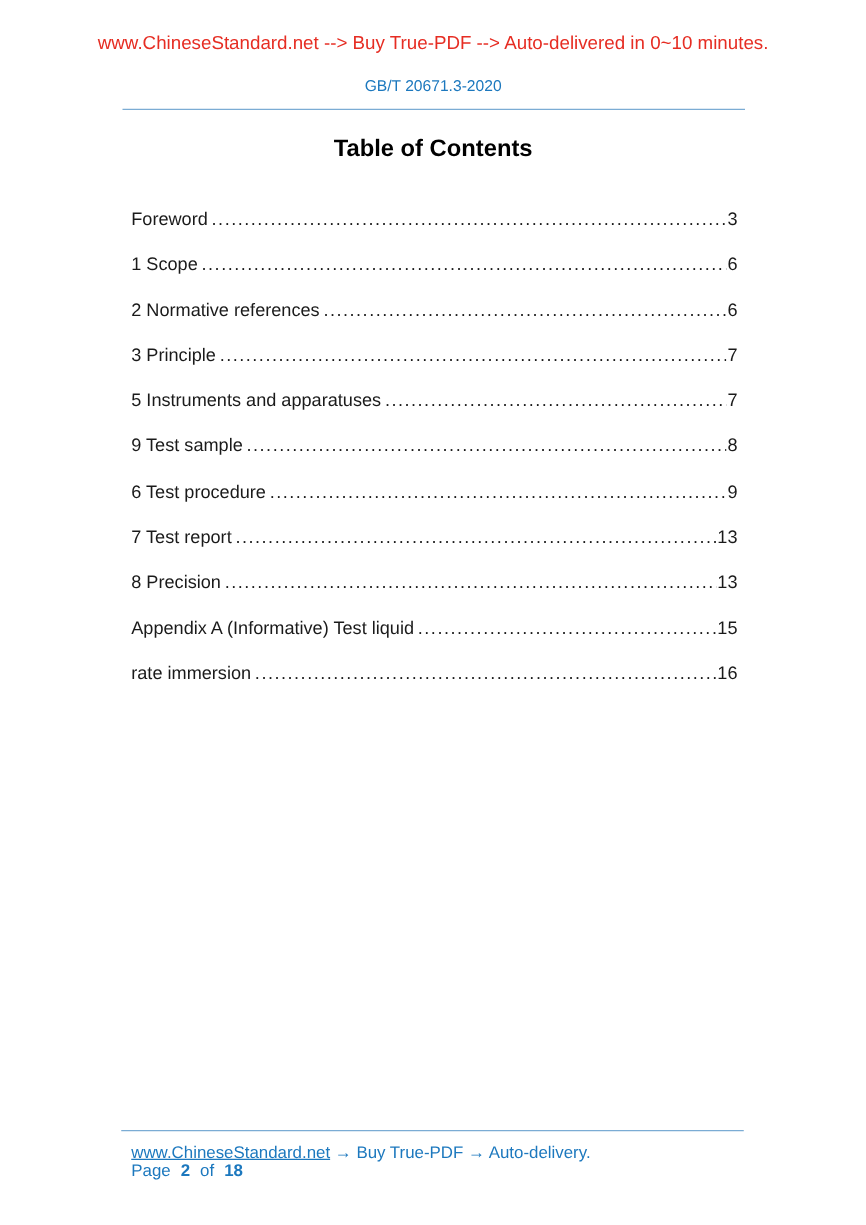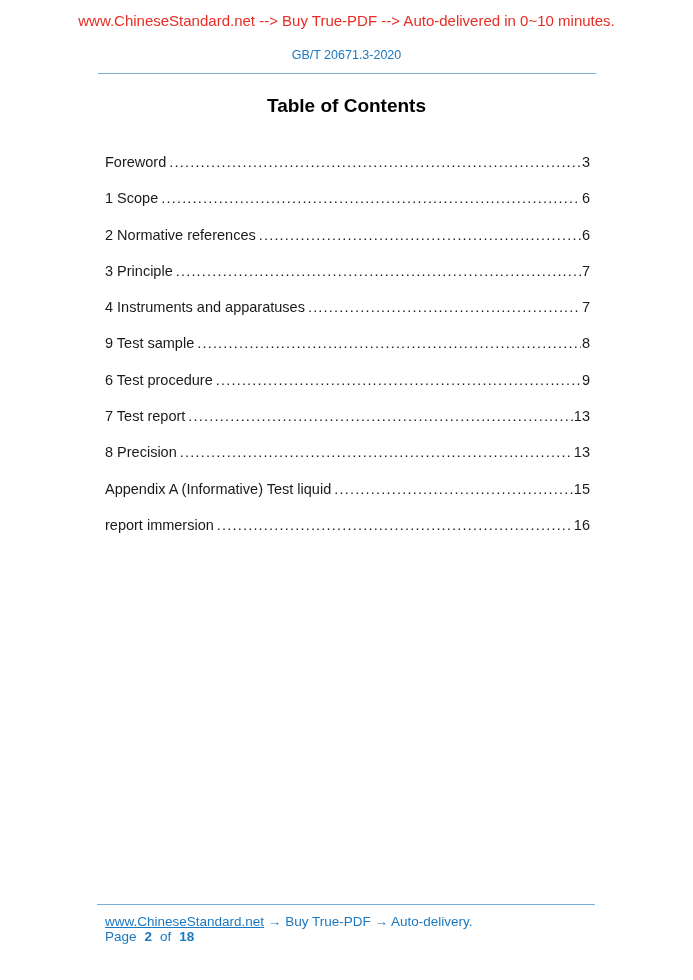--- a/index.html
+++ b/index.html
@@ -11,21 +11,21 @@
   html,body{margin:0;padding:0;background:#ffffff;}
   .page{
     position:relative;
     width:693px;height:980px;
     margin:0 auto;
     background:#ffffff;
     font-family:"Liberation Sans","DejaVu Sans",sans-serif;
     color:var(--ink);
     overflow:hidden;
   }
-  .header{padding-top:11px;text-align:center;}
+  .header{padding-top:25px;text-align:center;}
   .promo{
     color:var(--red);
     font-size:15px;
     line-height:19px;
     white-space:nowrap;
   }
   .doc-number{
     color:var(--blue);
     font-size:12.5px;
     line-height:16px;
@@ -125,21 +125,21 @@
       <span class="toc-label">2 Normative references</span>
       <span class="leader"></span>
       <span class="toc-page">6</span>
     </div>
       <div class="toc-row">
       <span class="toc-label">3 Principle</span>
       <span class="leader"></span>
       <span class="toc-page">7</span>
     </div>
       <div class="toc-row">
-      <span class="toc-label">4 Instruments and apparatuses</span>
+      <span class="toc-label">5 Instruments and apparatuses</span>
       <span class="leader"></span>
       <span class="toc-page">7</span>
     </div>
       <div class="toc-row">
       <span class="toc-label">9 Test sample</span>
       <span class="leader"></span>
       <span class="toc-page">8</span>
     </div>
       <div class="toc-row">
       <span class="toc-label">6 Test procedure</span>
@@ -155,21 +155,21 @@
       <span class="toc-label">8 Precision</span>
       <span class="leader"></span>
       <span class="toc-page">13</span>
     </div>
       <div class="toc-row">
       <span class="toc-label">Appendix A (Informative) Test liquid</span>
       <span class="leader"></span>
       <span class="toc-page">15</span>
     </div>
       <div class="toc-row">
-      <span class="toc-label">report immersion</span>
+      <span class="toc-label">rate immersion</span>
       <span class="leader"></span>
       <span class="toc-page">16</span>
     </div>
     </div>
 
   <hr class="footer-rule">
 
   <div class="footer">
     <div class="footer-left"><span class="footer-link">www.ChineseStandard.net</span> <span>→</span> <span>Buy True-PDF</span> <span>→</span> <span>Auto-delivery.</span></div>
     <div class="page-indicator">

